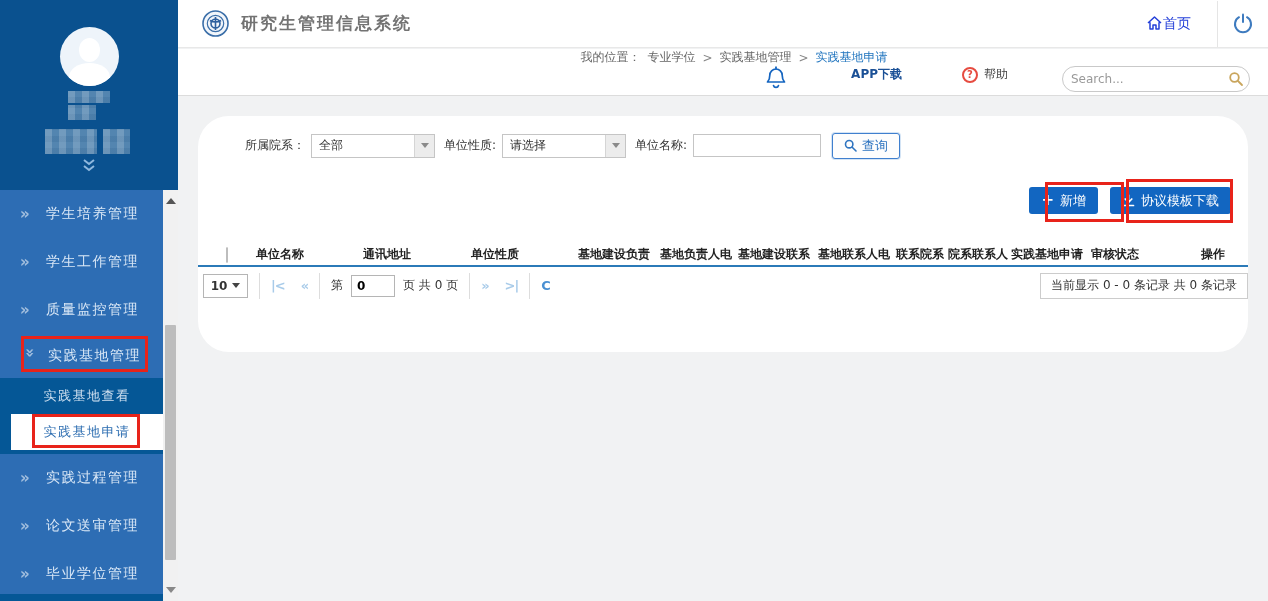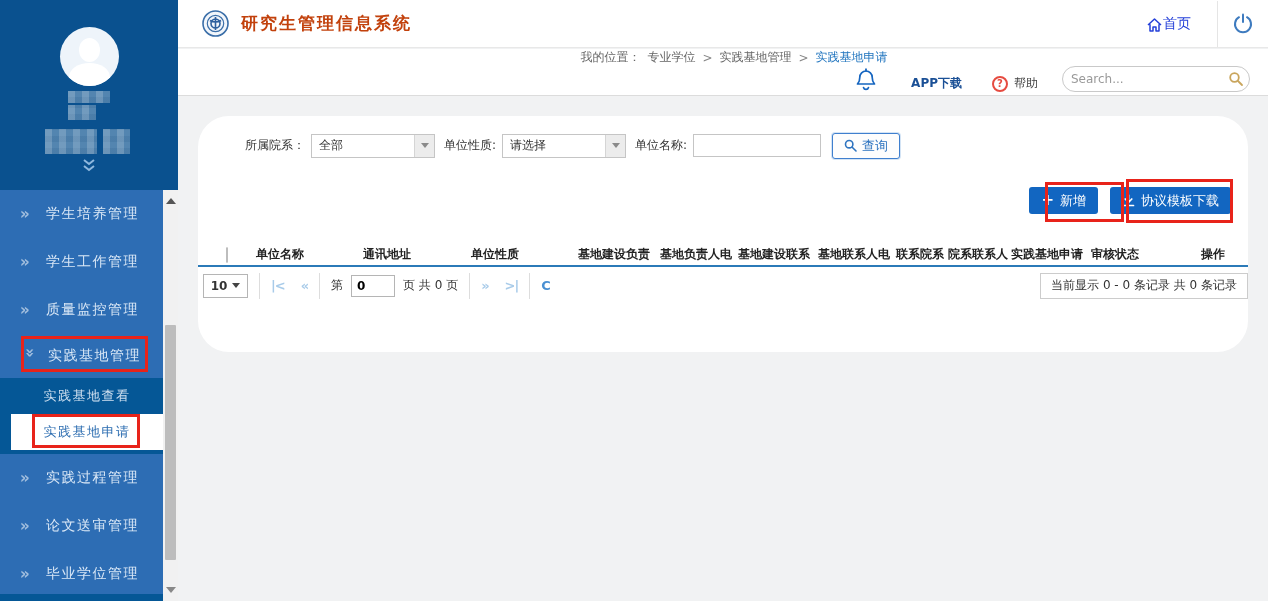--- a/index.html
+++ b/index.html
@@ -34,33 +34,33 @@
 
   .sb-track { position:absolute; left:163px; top:190px; width:15px; height:411px; background:#f1f1f1; }
   .sb-thumb { position:absolute; left:2px; top:135px; width:11px; height:235px; background:#bdbdbd; border-radius:1px; }
   .sb-arrow { position:absolute; left:3px; width:0; height:0; border-left:5px solid transparent; border-right:5px solid transparent; }
   .sb-up { top:8px; border-bottom:6px solid #555; }
   .sb-down { bottom:8px; border-top:6px solid #888; }
 
   
   .header { position:absolute; left:178px; top:0; width:1090px; height:48px; background:#fff; border-bottom:1px solid #e8e8e8; display:flex; align-items:center; }
   .logo { width:27px; height:27px; margin-left:24px; flex:0 0 auto; }
-  .app-title { margin-left:12px; font-size:17px; font-weight:bold; color:#c2410c; letter-spacing:2px; }
+  .app-title { margin-left:12px; font-size:17px; font-weight:bold; color:#737373; letter-spacing:2px; }
   .header-right { margin-left:auto; display:flex; align-items:center; height:100%; }
-  .home-link { display:flex; align-items:flex-end; color:#2540d9; font-size:14px; cursor:pointer; }
+  .home-link { display:flex; align-items:flex-start; color:#2540d9; font-size:14px; cursor:pointer; }
   .header-vdiv { width:1px; height:46px; background:#e5e5e5; margin-left:26px; }
   .power-btn { width:50px; display:flex; justify-content:center; cursor:pointer; }
 
   
   .crumbbar { position:absolute; left:178px; top:49px; width:1090px; height:47px; background:#fff; border-bottom:1px solid #dcdcdc; display:flex; align-items:center; font-size:12px;flex-direction:column; }
   .crumbs { margin-left:22px; color:#666; display:flex; align-items:center; gap:7px; }
   .crumb-link { color:#666; cursor:pointer; }
   .crumb-sep { color:#888; }
   .crumb-current { color:#1e73be; cursor:pointer; }
-  .crumb-right { margin-left:auto; display:flex; align-items:flex-end; }
+  .crumb-right { margin-left:auto; display:flex; align-items:flex-start;gap:30px; }
   .bell { margin-right:34px; cursor:pointer; }
   .app-dl { color:#1b5096; font-weight:bold; font-size:12px; margin-right:30px; cursor:pointer; }
   .help { display:flex; align-items:center; gap:6px; margin-right:24px; cursor:pointer; color:#444; }
   .help-q { width:16px; height:16px; border-radius:50%; border:2px solid #e64b40; color:#e64b40; font-size:10px; font-weight:bold; display:flex; align-items:center; justify-content:center; }
   .searchbox { position:relative; width:188px; height:26px; margin-right:18px; }
   .searchbox input { width:100%; height:100%; border:1px solid #c9c9c9; border-radius:13px; padding:0 26px 0 8px; font-size:12px; color:#333; font-family:inherit; outline:none; }
   .searchbox input::placeholder { color:#999; }
   .searchbox .mag { position:absolute; right:6px; top:5px; }
 
   

